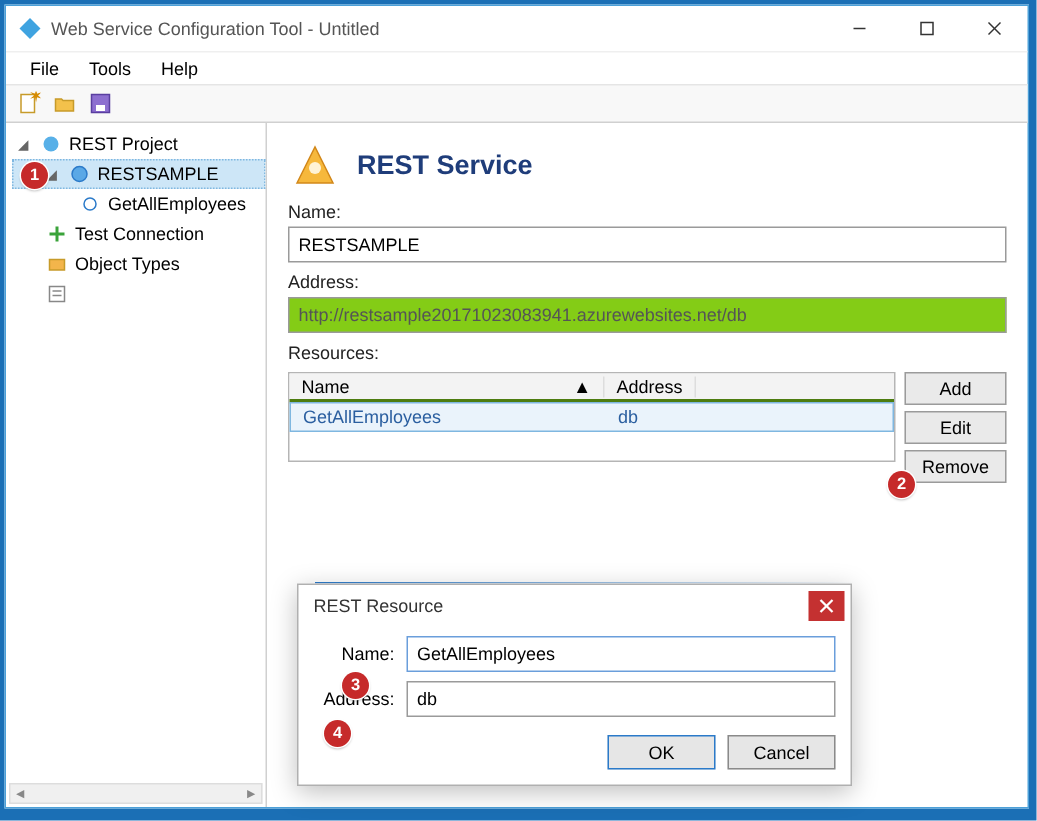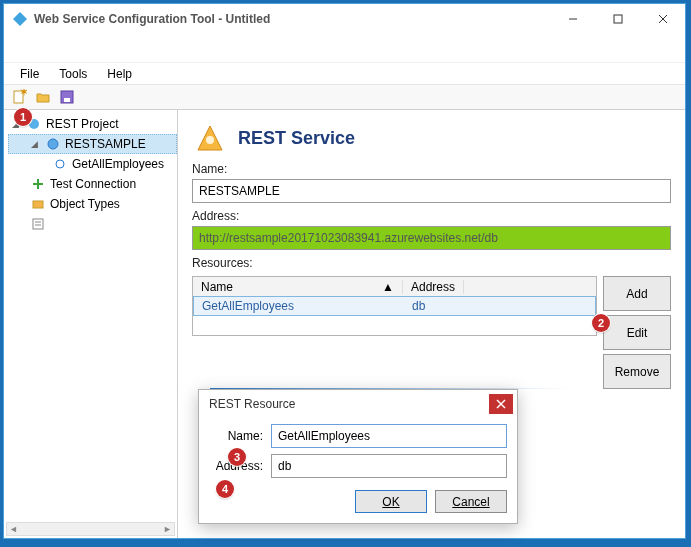--- a/index.html
+++ b/index.html
@@ -1,23 +1,23 @@
 <!DOCTYPE html>
 <html><head>
 <meta charset="utf-8">
 <style>
   * { box-sizing: border-box; font-family: "Segoe UI", Tahoma, sans-serif; font-size: 12px; }
   body { margin: 0; background: #1b6fb5; width: 691px; height: 547px; overflow: hidden; position: relative; }
   .window { position: absolute; top: 3px; left: 3px; width: 683px; height: 536px; background: #fff; border: 1px solid #4ca0d8; display: flex; flex-direction: column; }
-  .titlebar { height: 30px; display: flex; align-items: center; padding-left: 8px; color: #555; font-weight: bold; }
+  .titlebar { height: 30px; display: flex; align-items: center; padding-left: 8px; color: #555; }
   .titlebar .appicon { width: 16px; height: 16px; display: inline-flex; align-items: center; justify-content: center; margin-right: 6px; }
   .titlebar .title { flex: 1; }
   .winbtns { display: flex; }
   .winbtn { width: 45px; height: 30px; display: flex; align-items: center; justify-content: center; color: #555; }
-  .menubar { height: 22px; display: flex; align-items: center; padding-left: 8px; gap: 4px; border-top: 1px solid #efefef; margin-top: 28px;}
+  .menubar { height: 22px; display: flex; align-items: center; padding-left: 8px; gap: 4px; border-top: 1px solid #efefef;}
   .menuitem { padding: 2px 8px; }
   .toolbar { height: 26px; display: flex; align-items: center; padding-left: 6px; gap: 6px; border-top: 1px solid #e5e5e5; border-bottom: 1px solid #d0d0d0; background: #f8f8f8;}
   .tbtn { width: 18px; height: 18px; display: flex; align-items: center; justify-content: center; }
   .body { flex: 1; display: flex; min-height: 0; }
   .tree { width: 174px; border-right: 1px solid #d0d0d0; padding: 4px 0 4px 4px; position: relative; overflow: hidden;}
   .treerow { display: flex; align-items: center; height: 20px; padding-left: 4px; gap: 4px; white-space: nowrap; }
   .treerow.sel { background: #cde6f7; border: 1px dotted #7fb7e0; }
   .indent1 { padding-left: 22px; }
   .indent2 { padding-left: 44px; }
   .exp { width: 10px; display: inline-block; color: #666; font-size: 9px; }
@@ -25,40 +25,40 @@
   .main { flex: 1; padding: 10px 14px 8px 14px; overflow: hidden; position: relative; }
   .hdr { display: flex; align-items: center; gap: 10px; margin-bottom: 6px; }
   .hdr h1 { font-size: 18px; font-weight: bold; color: #1f3d7a; margin: 0; }
   .hdr .bigicon { width: 36px; height: 36px; }
   .desc { color: #333; line-height: 1.35; margin-bottom: 10px; }
   .lbl { margin: 6px 0 3px 0; color: #222; }
   .fld { width: 100%; height: 24px; border: 1px solid #9a9a9a; padding: 2px 6px; background: #fff; }
   .fld.ro { background: #84cc16; color: #555; }
   .restable { margin-top: 6px; display: flex; gap: 6px; }
   .grid { flex: 1; border: 1px solid #b5b5b5; height: 60px; background: #fff; }
-  .ghdr { display: flex; background: #f3f3f3; border-bottom: 1px solid #4d7c0f; height: 20px; align-items: center; }
+  .ghdr { display: flex; background: #f3f3f3; border-bottom: 3px solid #4d7c0f; height: 20px; align-items: center; }
   .gcol { padding: 0 8px; border-right: 1px solid #ddd; display: flex; align-items: center; gap: 4px;}
   .gcol.name{ width:210px;}
   .grow { display: flex; height: 20px; align-items: center; border: 1px solid #7fb7e0; background: #eaf3fb; color: #2b5fa0; margin-top:-1px;}
   .gcell { padding: 0 8px; }
   .gcell.name{ width:210px;}
   .btncol { width: 68px; display: flex; flex-direction: column; gap: 4px; }
-  .btn { height: 35px; border: 1px solid #9b9b9b; background: #eaeaea; display: flex; align-items: center; justify-content: center; }
+  .btn { height: 22px; border: 1px solid #9b9b9b; background: #eaeaea; display: flex; align-items: center; justify-content: center; }
   .statusbar { height: 22px; border-top: 1px solid #d0d0d0; display: flex; align-items: center; padding-left: 8px; color: #444; background: #f7f7f7;}
   
-  .dialog { position: absolute; left: 198px; top: 389px; width: 320px; background: #fff; border: 1px solid #b0b0b0; box-shadow: 0 4px 16px rgba(0,0,0,.25); z-index: 50; }
+  .dialog { position: absolute; left: 198px; top: 389px; width: 370px; background: #fff; border: 1px solid #b0b0b0; box-shadow: 0 4px 16px rgba(0,0,0,.25); z-index: 50; }
   .dtitle { display: flex; align-items: center; height: 28px; padding: 0 0 0 10px; }
   .dtitle .t { flex: 1; font-size: 12px; color: #333; }
   .xclose { width: 24px; height: 20px; background: #c43131; color: #fff; display: flex; align-items: center; justify-content: center; margin-right: 4px;}
   .dsep { height: 1px; background: linear-gradient(to right, #2b7ac9, #fff); margin: 0 4px; position:absolute; left:206px; top:388px; width:360px; z-index:40;}
   .drow { display: flex; align-items: center; margin: 6px 10px; gap: 8px; }
   .drow label { width: 54px; text-align: right; }
   .dinput { flex: 1; height: 24px; border: 1px solid #6a9edb; padding: 2px 6px; }
   .dinput.plain { border: 1px solid #9a9a9a; }
-  .dbtnrow { display: flex; justify-content: flex-end; gap: 8px; padding: 6px 10px 10px 10px; text-decoration: underline; }
+  .dbtnrow { display: flex; justify-content: flex-end; gap: 8px; padding: 6px 10px 10px 10px; }
   .dbtn { width: 72px; height: 23px; border: 1px solid #8a8a8a; background: #e6e6e6; display: flex; align-items: center; justify-content: center; }
   .dbtn.def { border: 1px solid #2b7ac9; }
   
   .co { position: absolute; width: 18px; height: 18px; border-radius: 50%; background: #c62a2a; color: #fff; font-weight: bold; font-size: 11px; display: flex; align-items: center; justify-content: center; box-shadow: 0 0 0 1px #fff, 0 1px 2px rgba(0,0,0,.4); z-index: 100; }
   .hscroll{ position:absolute; bottom:2px; left:2px; right:2px; height:14px; background:#f0f0f0; border:1px solid #ddd; display:flex; align-items:center; justify-content:space-between; padding:0 2px;}
   .hscroll span{font-size:9px; color:#888;}
 </style>
 </head>
 <body>
 

